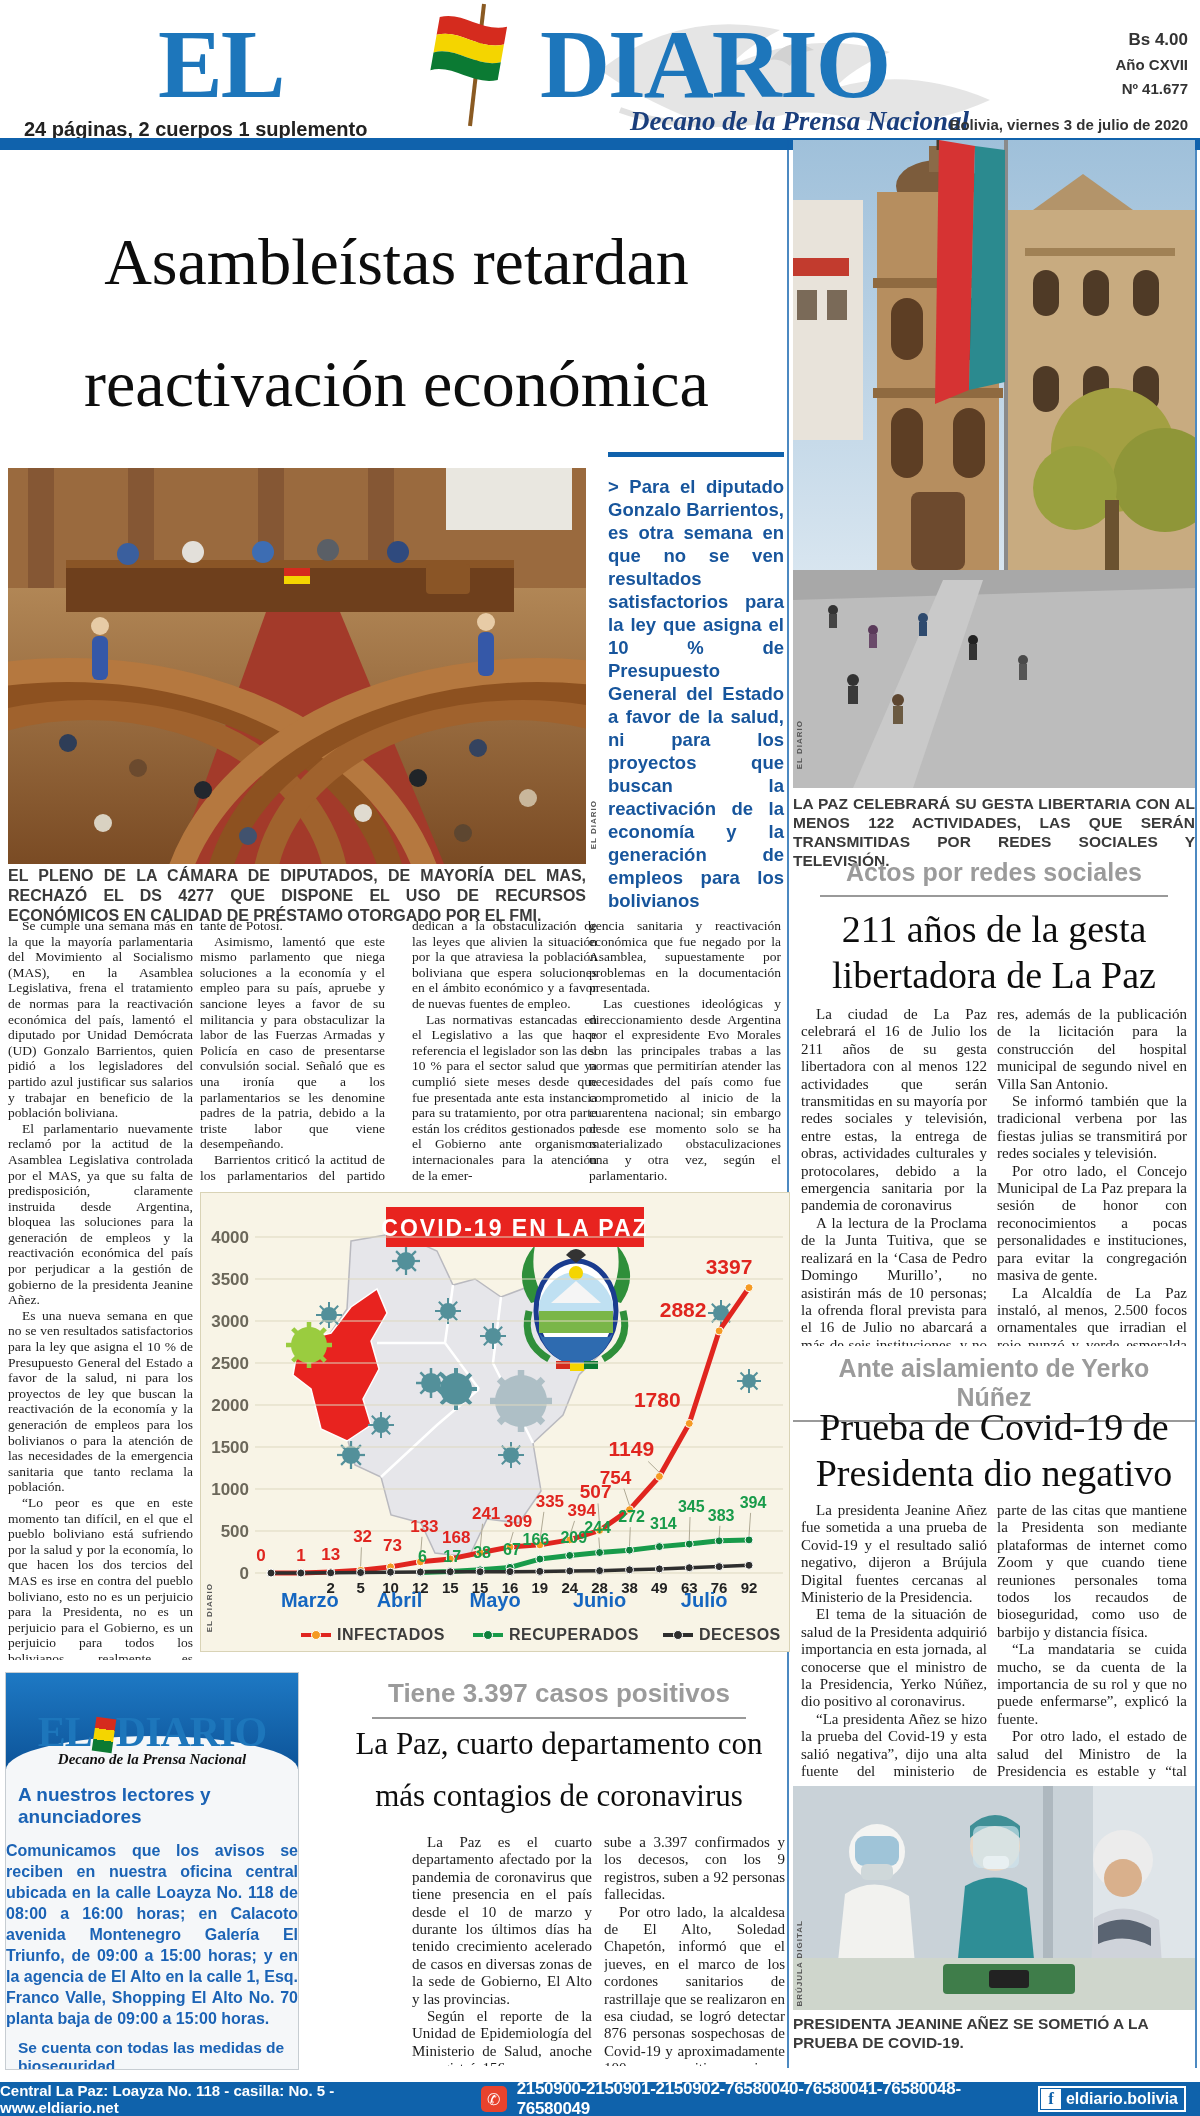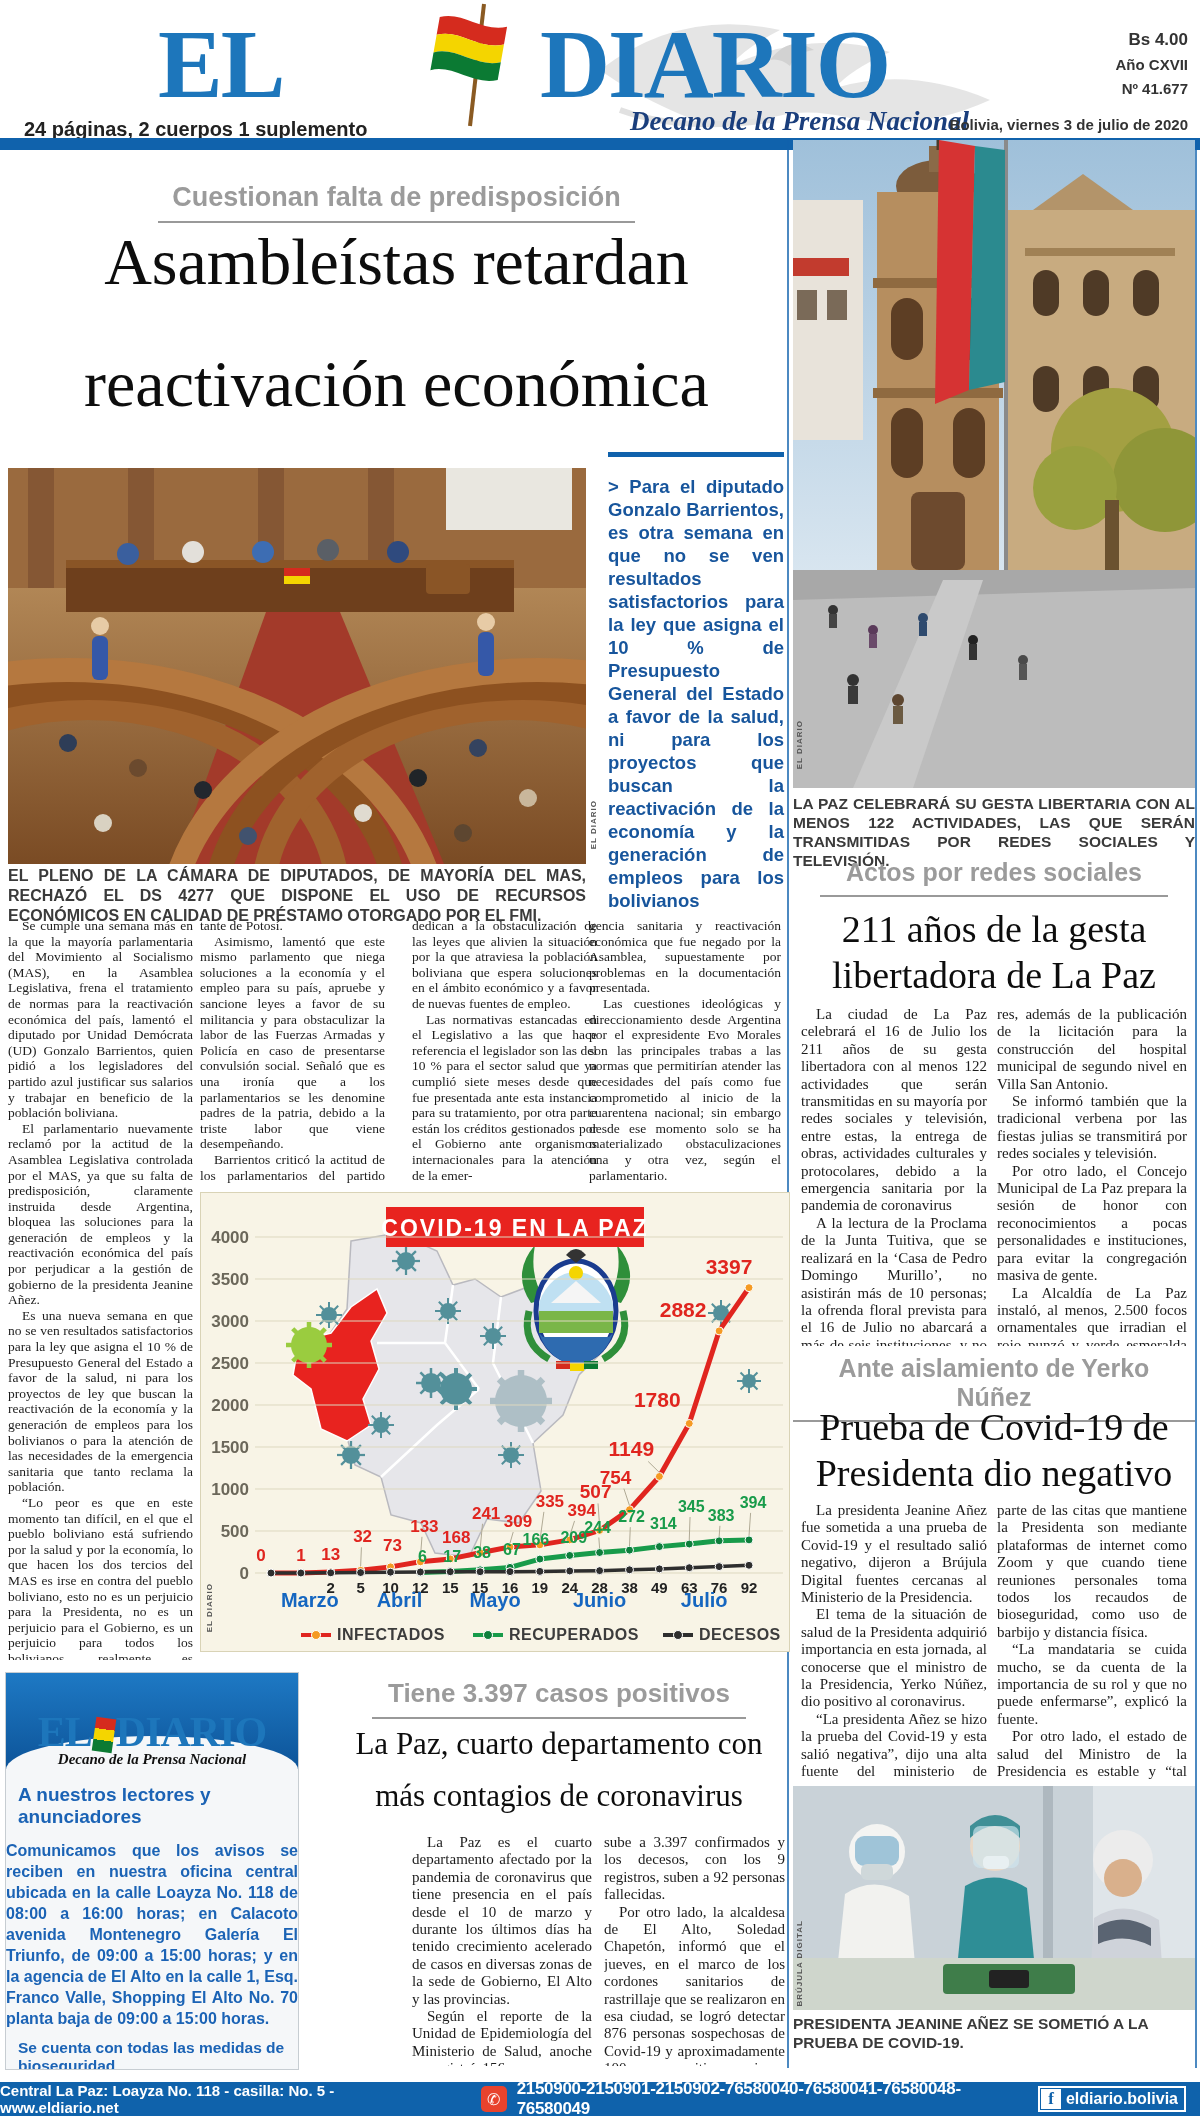--- a/index.html
+++ b/index.html
@@ -83,23 +83,20 @@
   <div class="abs tagline" style="left:630px;top:106px;">Decano de la Prensa Nacional</div>
   <div class="abs mh-right" style="right:12px;top:30px;font-size:17px;">Bs 4.00</div>
   <div class="abs mh-right" style="right:12px;top:56px;font-size:15px;">Año CXVII</div>
   <div class="abs mh-right" style="right:12px;top:80px;font-size:15px;">Nº 41.677</div>
   <div class="abs mh-right" style="right:12px;top:116px;font-size:15px;">Bolivia, viernes 3 de julio de 2020</div>
   <div class="abs bluebar" style="left:0;top:138px;width:1200px;height:12px;"></div>
 
   <div class="abs vdiv" style="left:787px;top:140px;width:2px;height:1928px;"></div>
   <div class="abs vdiv" style="left:1195px;top:140px;width:2px;height:1928px;"></div>
 
-  <div class="abs" style="left:8px;top:182px;width:777px;text-align:center;">
-    <span class="kicker krule" style="font-size:27px;display:inline-block;padding:0 14px 8px;">Cuestionan falta de predisposición</span>
-  </div>
   <div class="abs headline" style="left:8px;top:224px;width:777px;font-size:66px;">Asambleístas retardan</div>
   <div class="abs headline" style="left:8px;top:346px;width:777px;font-size:66px;">reactivación económica</div>
 
   <svg class="abs" style="left:8px;top:468px;width:578px;height:396px;" viewBox="0 0 578 396">
     <defs>
       <linearGradient id="wood" x1="0" y1="0" x2="0" y2="1">
         <stop offset="0" stop-color="#c9a06b"></stop>
           <stop offset="1" stop-color="#7a4b24"></stop>
       </linearGradient>
     </defs>

